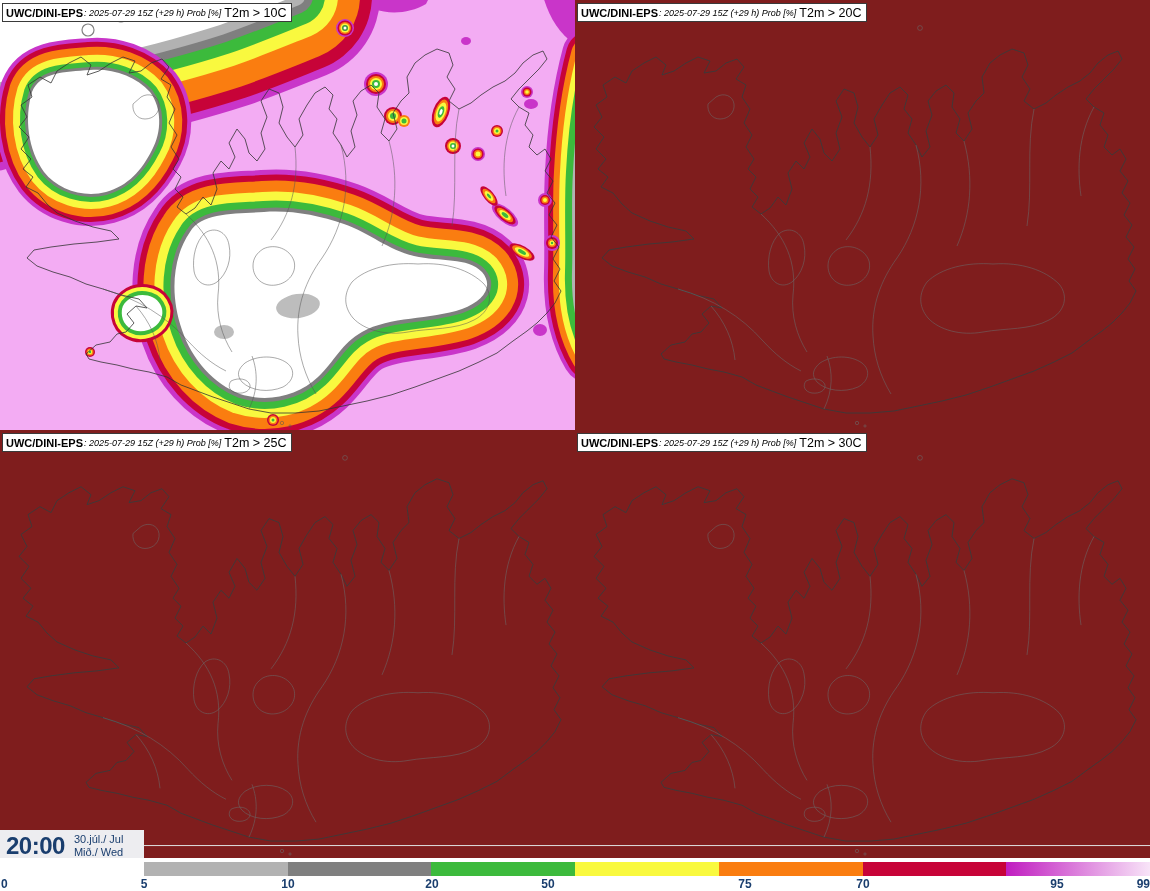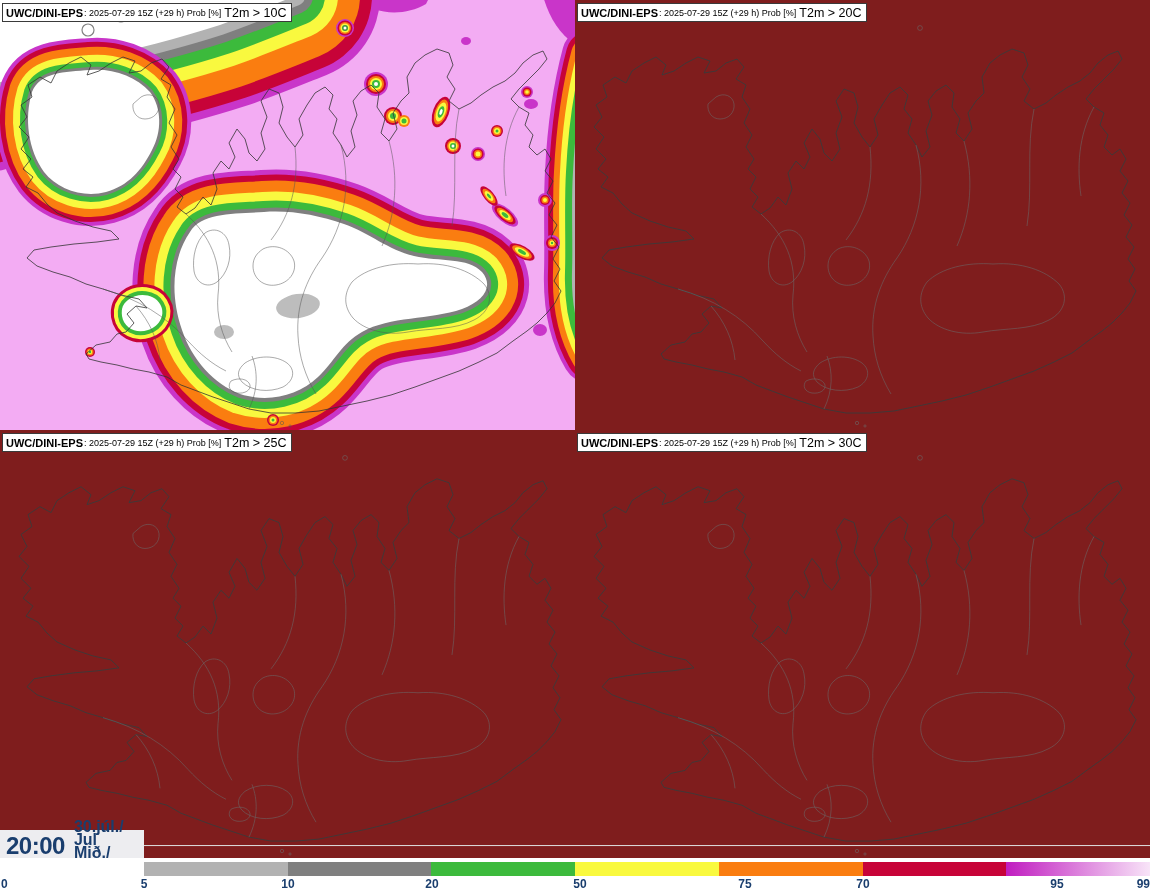--- a/index.html
+++ b/index.html
@@ -10,21 +10,21 @@
   #p2{left:575px;top:0;width:575px;height:430px;}
   #p3{left:0;top:430px;width:575px;height:428px;}
   #p4{left:575px;top:430px;width:575px;height:428px;}
   .panel svg{display:block;}
   .titlebox{
     position:absolute;left:2px;top:3px;height:17px;
     background:#ffffff;border:1px solid #3a3a3a;
     display:flex;align-items:center;padding:0 4px 0 3px;white-space:nowrap;
   }
   .t-model{font-weight:bold;font-size:11px;color:#000;}
-  .t-meta{font-size:9px;color:#000;margin:0 3px 0 0;padding-left:1px;}
+  .t-meta{font-size:9px;color:#000;margin:0 3px 0 0;padding-left:1px;font-style:italic;}
   .t-thresh{font-weight:normal;font-size:12.5px;color:#000;}
   
   .coast{fill:none;stroke:#3a3a3a;stroke-width:0.9;stroke-linejoin:round;}
   .inner{fill:none;stroke:#6a6a6a;stroke-width:0.55;stroke-linejoin:round;}
   .coast-ov{fill:none;stroke:#333;stroke-width:0.8;stroke-linejoin:round;}
   .inner-ov{fill:none;stroke:#555;stroke-width:0.5;stroke-linejoin:round;}
   .ring{fill:none;stroke-linejoin:round;stroke-linecap:round;}
   
   .bottom-strip{position:absolute;left:0;top:858px;width:1150px;height:33px;background:#ffffff;}
   .cbar{position:absolute;left:144px;top:4px;width:1006px;height:14px;display:flex;}
@@ -35,21 +35,21 @@
   .tick{position:absolute;top:19px;font-size:12px;font-weight:bold;color:#1a3e6e;}
   .tick.mid{transform:translateX(-50%);}
   .tick.last{transform:translateX(-100%);}
   
   .timebox{
     position:absolute;left:0;top:830px;width:144px;height:31px;background:#ededf0;
     display:flex;align-items:center;padding-left:6px;box-sizing:border-box;
   }
   .tb-time{font-size:24px;font-weight:bold;color:#1a3e6e;letter-spacing:-0.5px;}
   .tb-date{margin-left:9px;display:flex;flex-direction:column;justify-content:center;}
-  .tb-date span{font-size:16px;font-weight:bold;color:#1a3e6e;line-height:13px;}
+  .tb-date span{font-size:11px;font-weight:normal;color:#1a3e6e;line-height:13px;}
 </style>
 </head>
 <body>
 
 <svg width="0" height="0" style="position:absolute" aria-hidden="true">
   <defs>
     <path id="is-coast" d="M86 354 L96 345 L110 342 L117 334 L126 332 L134 323 L127 314 L136 306 L147 308 L139 299 L121 295 L103 289 L86 284 L70 277 L53 272 L37 266 L27 258 L34 250 L51 247 L74 244 L97 242 L119 239 L111 231 L93 227 L75 221 L57 213 L47 204 L38 193 L26 187 L33 177 L23 169 L31 159 L21 149 L29 137 L19 127 L27 117 L21 105 L32 97 L28 85 L40 77 L51 83 L57 71 L69 63 L81 57 L91 65 L87 75 L99 71 L111 63 L123 57 L135 61 L129 73 L141 71 L151 63 L162 59 L169 67 L161 79 L171 85 L167 97 L175 109 L169 123 L177 135 L171 147 L179 159 L173 169 L181 177 L175 189 L183 197 L177 207 L186 214 L195 208 L203 197 L211 205 L217 189 L213 173 L221 161 L229 169 L235 157 L229 143 L237 129 L245 139 L249 153 L257 161 L265 149 L261 133 L267 117 L261 101 L269 89 L279 93 L283 107 L279 123 L287 137 L295 147 L303 135 L299 119 L307 105 L315 93 L325 87 L333 95 L329 109 L337 119 L333 133 L341 145 L347 157 L355 147 L351 131 L357 115 L353 101 L361 91 L371 85 L379 93 L377 107 L385 119 L381 133 L389 141 L397 129 L393 113 L401 101 L409 93 L407 77 L415 63 L425 55 L437 49 L449 53 L453 65 L447 77 L455 89 L449 101 L459 109 L471 103 L481 95 L493 87 L505 81 L515 73 L523 63 L533 55 L543 51 L547 59 L539 69 L529 79 L519 89 L511 99 L519 107 L529 113 L525 125 L533 135 L529 147 L537 155 L545 149 L551 159 L545 171 L553 181 L547 193 L555 203 L549 215 L557 225 L551 237 L559 247 L553 259 L560 269 L554 281 L561 291 L555 303 L547 313 L537 323 L527 331 L513 341 L497 353 L479 362 L459 371 L437 379 L415 387 L391 395 L367 401 L343 406 L319 411 L295 413 L271 413 L249 409 L231 403 L213 397 L197 391 L181 385 L167 377 L149 372 L133 369 L117 365 L101 362 L89 359 Z"></path>
     <g id="is-inner">
       <path d="M352 282 C366 268 392 262 418 264 C446 262 470 270 484 284 C494 296 490 312 474 320 C456 330 430 328 408 332 C386 336 364 330 353 318 C343 306 344 293 352 282 Z"></path>
       <path d="M205 233 C215 226 227 232 229 245 C232 259 227 274 217 282 C207 289 196 283 194 271 C192 257 196 241 205 233 Z"></path>
@@ -316,20 +316,20 @@
       <div class="seg seg3"></div>
       <div class="seg seg4"></div>
       <div class="seg seg5"></div>
       <div class="seg seg6"></div>
       <div class="seg seg7"></div>
     </div>
     <span class="tick" style="left:1px">0</span>
     <span class="tick mid" style="left:144px">5</span>
     <span class="tick mid" style="left:288px">10</span>
     <span class="tick mid" style="left:432px">20</span>
-    <span class="tick mid" style="left:580px">50</span>
+    <span class="tick mid" style="left:548px">50</span>
     <span class="tick mid" style="left:745px">75</span>
     <span class="tick mid" style="left:863px">70</span>
     <span class="tick mid" style="left:1057px">95</span>
     <span class="tick last" style="left:1150px">99</span>
   </div>
 
 </div>
 
 </body></html>

